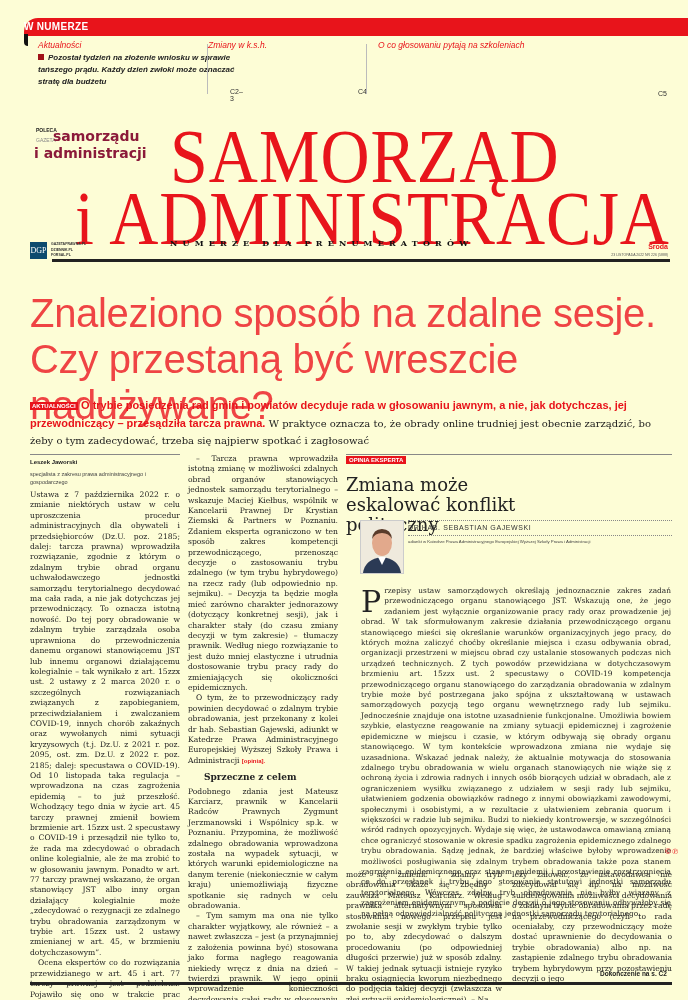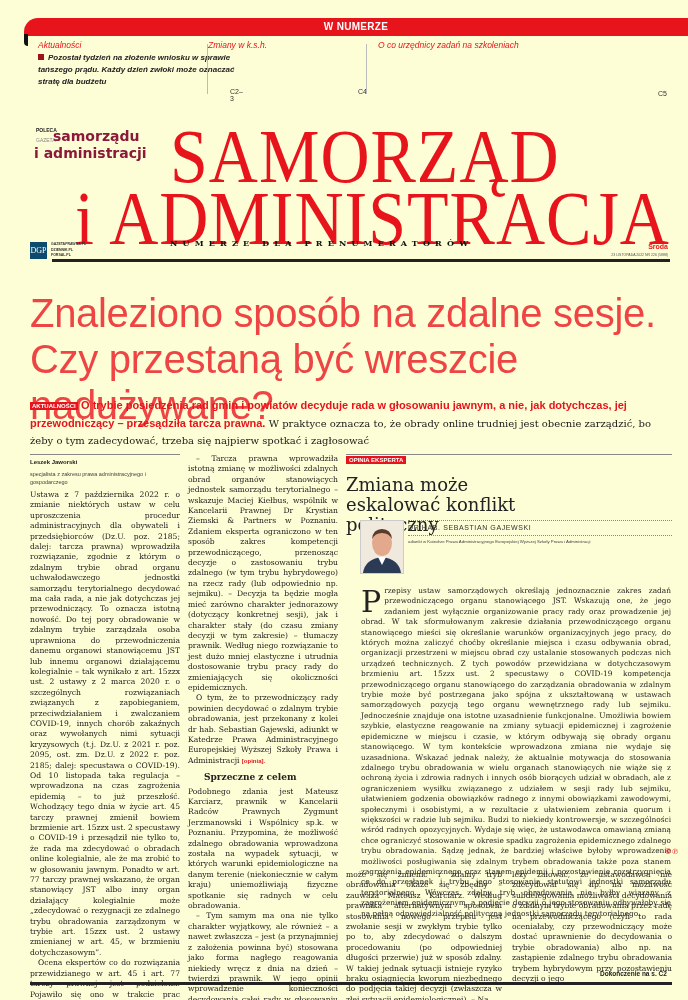--- a/index.html
+++ b/index.html
@@ -1,19 +1,19 @@
 <!DOCTYPE html>
 <html><head>
 <meta charset="utf-8">
 <style>
   html,body{margin:0;padding:0;}
   body{width:688px;height:1000px;background:#fdfdd6;position:relative;overflow:hidden;font-family:"DejaVu Serif",serif;color:#1a1a1a;}
   .abs{position:absolute;}
   
-  .banner{left:24px;top:18px;width:664px;height:18px;background:#e8141b;border-radius:14px 0 0 0;color:#fff;font-family:"Liberation Sans",sans-serif;font-weight:bold;font-size:10px;text-align:center;line-height:18px;letter-spacing:0.3px;}
+  .banner{left:24px;top:18px;width:664px;height:18px;background:#e8141b;border-radius:14px 0 0 0;color:#fff;font-family:"Liberation Sans",sans-serif;font-weight:bold;font-size:10px;line-height:18px;letter-spacing:0.3px;}
   .banner-tail{left:24px;top:34px;width:4px;height:12px;background:#111;border-radius:0 0 0 4px;}
   .teaser{top:40px;font-family:"Liberation Sans",sans-serif;font-style:italic;}
   .teaser .cat{color:#e8141b;font-size:8.5px;margin-bottom:2px;}
   .teaser .txt{font-size:8px;line-height:12px;font-weight:bold;color:#222;}
   .teaser .bullet{display:inline-block;width:6px;height:6px;background:#a01218;margin-right:4px;}
   .teaser .pg{position:absolute;font-size:7px;font-style:normal;color:#333;}
   .vsep{width:1px;background:#bbb;}
   
   .poleca{left:36px;top:127px;font-family:"Liberation Sans",sans-serif;font-size:5px;font-weight:bold;}
   .gazeta{left:36px;top:137px;font-family:"Liberation Sans",sans-serif;font-size:5px;color:#888;}
@@ -70,21 +70,21 @@
   <div class="txt"><span class="bullet"></span><span>Pozostał tydzień na złożenie wniosku w sprawie tańszego prądu. Każdy dzień zwłoki może oznaczać stratę dla budżetu</span></div>
   <span class="pg" style="left:192px;top:48px;">C2–3</span>
 </div>
 <div class="abs vsep" style="left:207px;top:44px;height:50px;"></div>
 <div class="abs teaser" style="left:208px;width:158px;">
   <div class="cat">Zmiany w k.s.h.</div>
   <span class="pg" style="left:150px;top:48px;">C4</span>
 </div>
 <div class="abs vsep" style="left:366px;top:44px;height:50px;"></div>
 <div class="abs teaser" style="left:378px;width:298px;">
-  <div class="cat">O co urzędnicy zadań na szkoleniach</div>
+  <div class="cat">O co głosowaniu pytają na szkoleniach</div>
   <span class="pg" style="left:280px;top:50px;">C5</span>
 </div>
 
 <div class="abs poleca">POLECA</div>
 <div class="abs gazeta">GAZETA</div>
 <div class="abs brand1">samorządu</div>
 <div class="abs brand2">i administracji</div>
 <div class="abs title1">SAMORZĄD</div>
 <div class="abs title2">i ADMINISTRACJA</div>
 <div class="abs dodatek">NUMERZE DLA PRENUMERATORÓW</div>

